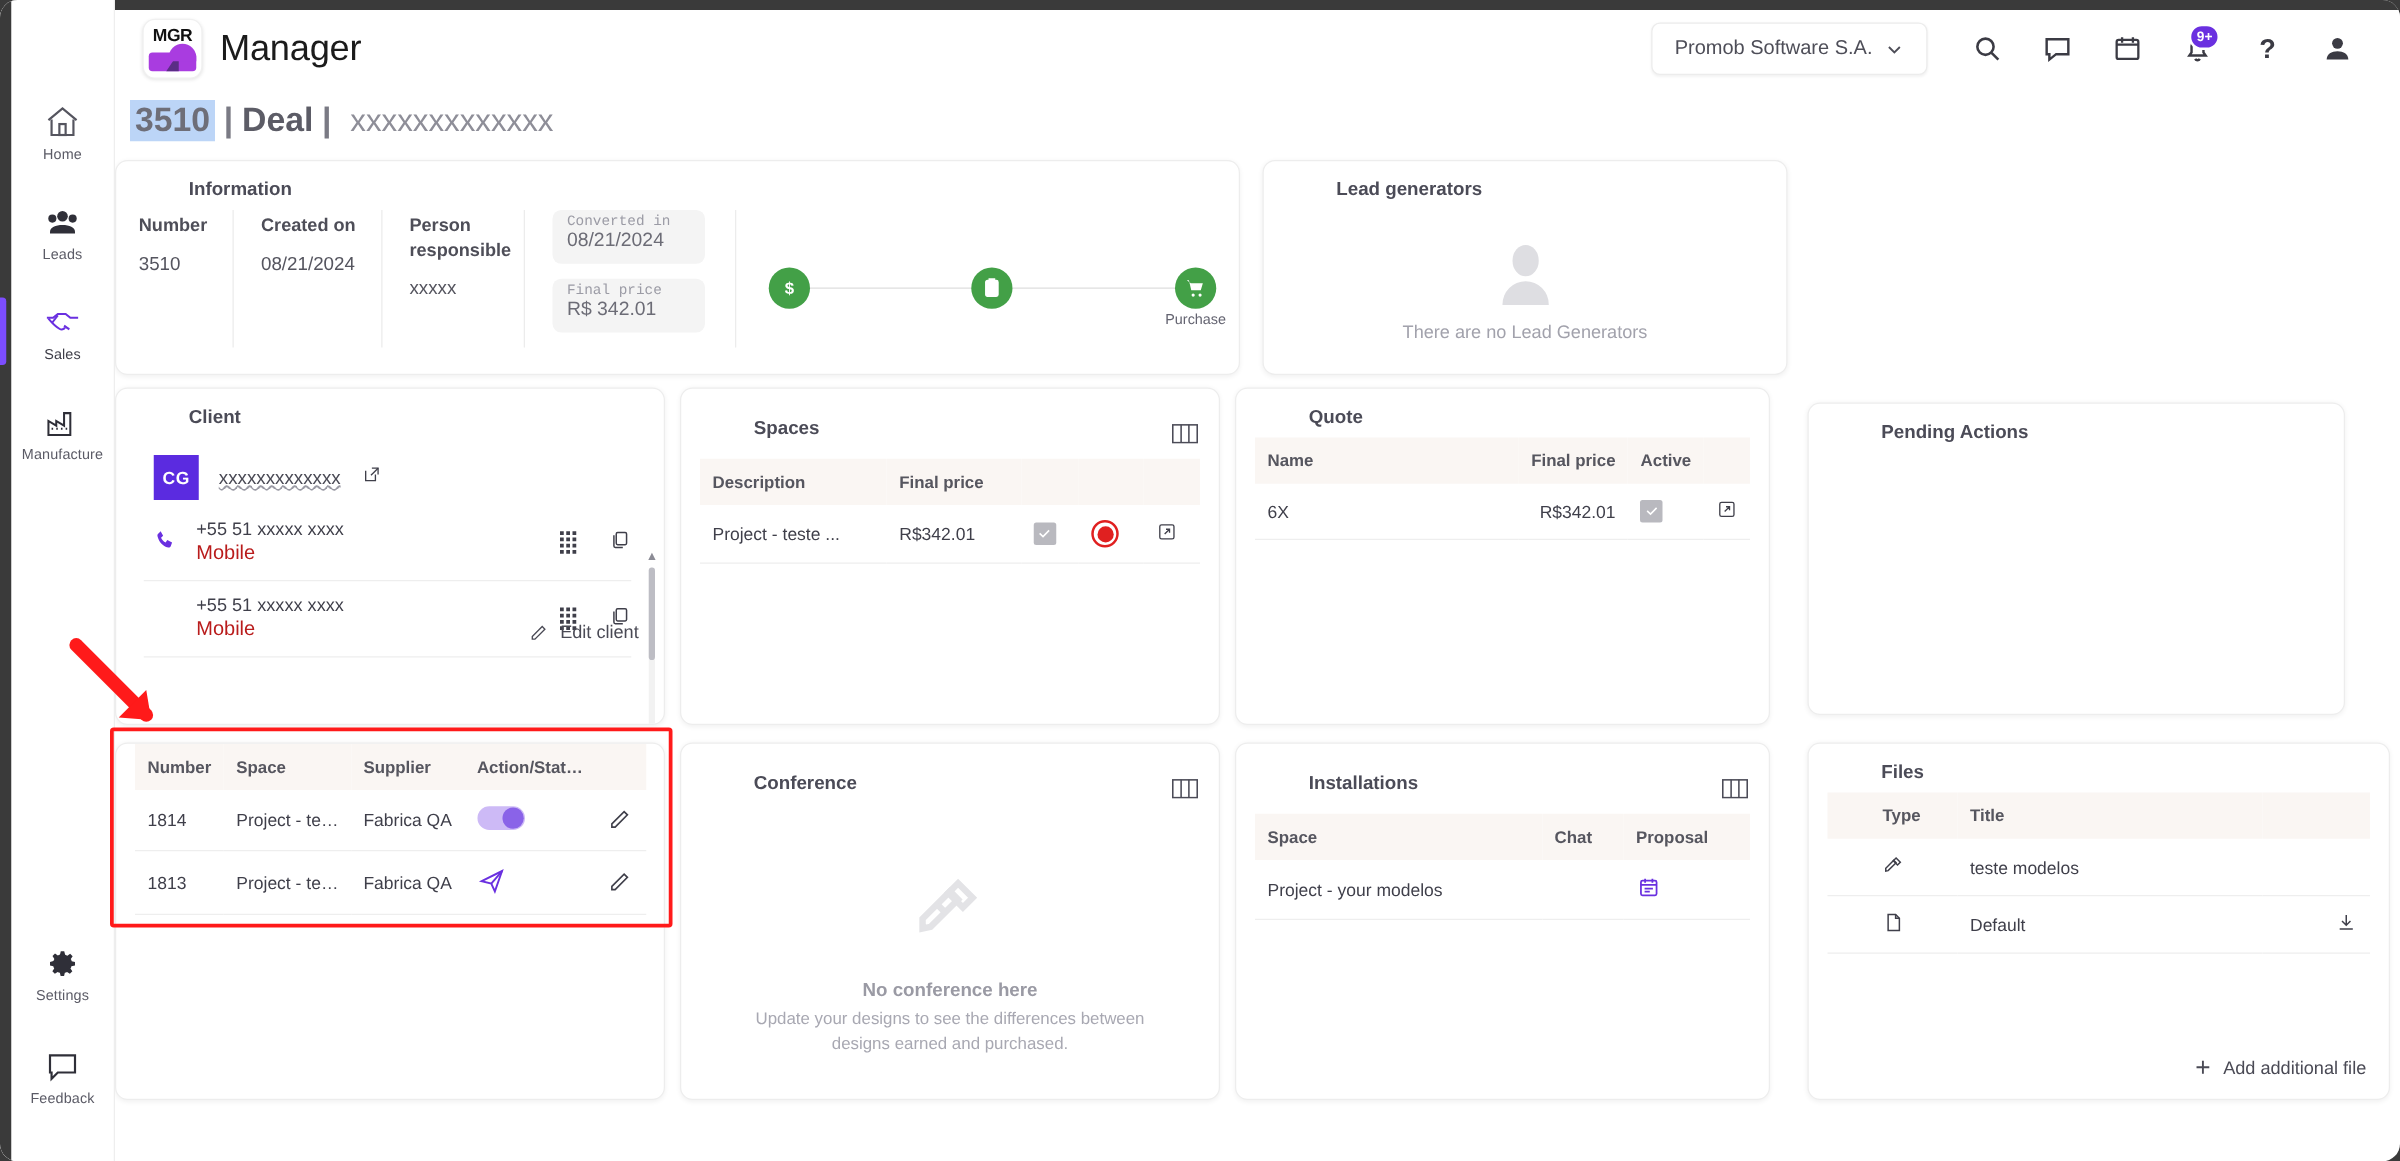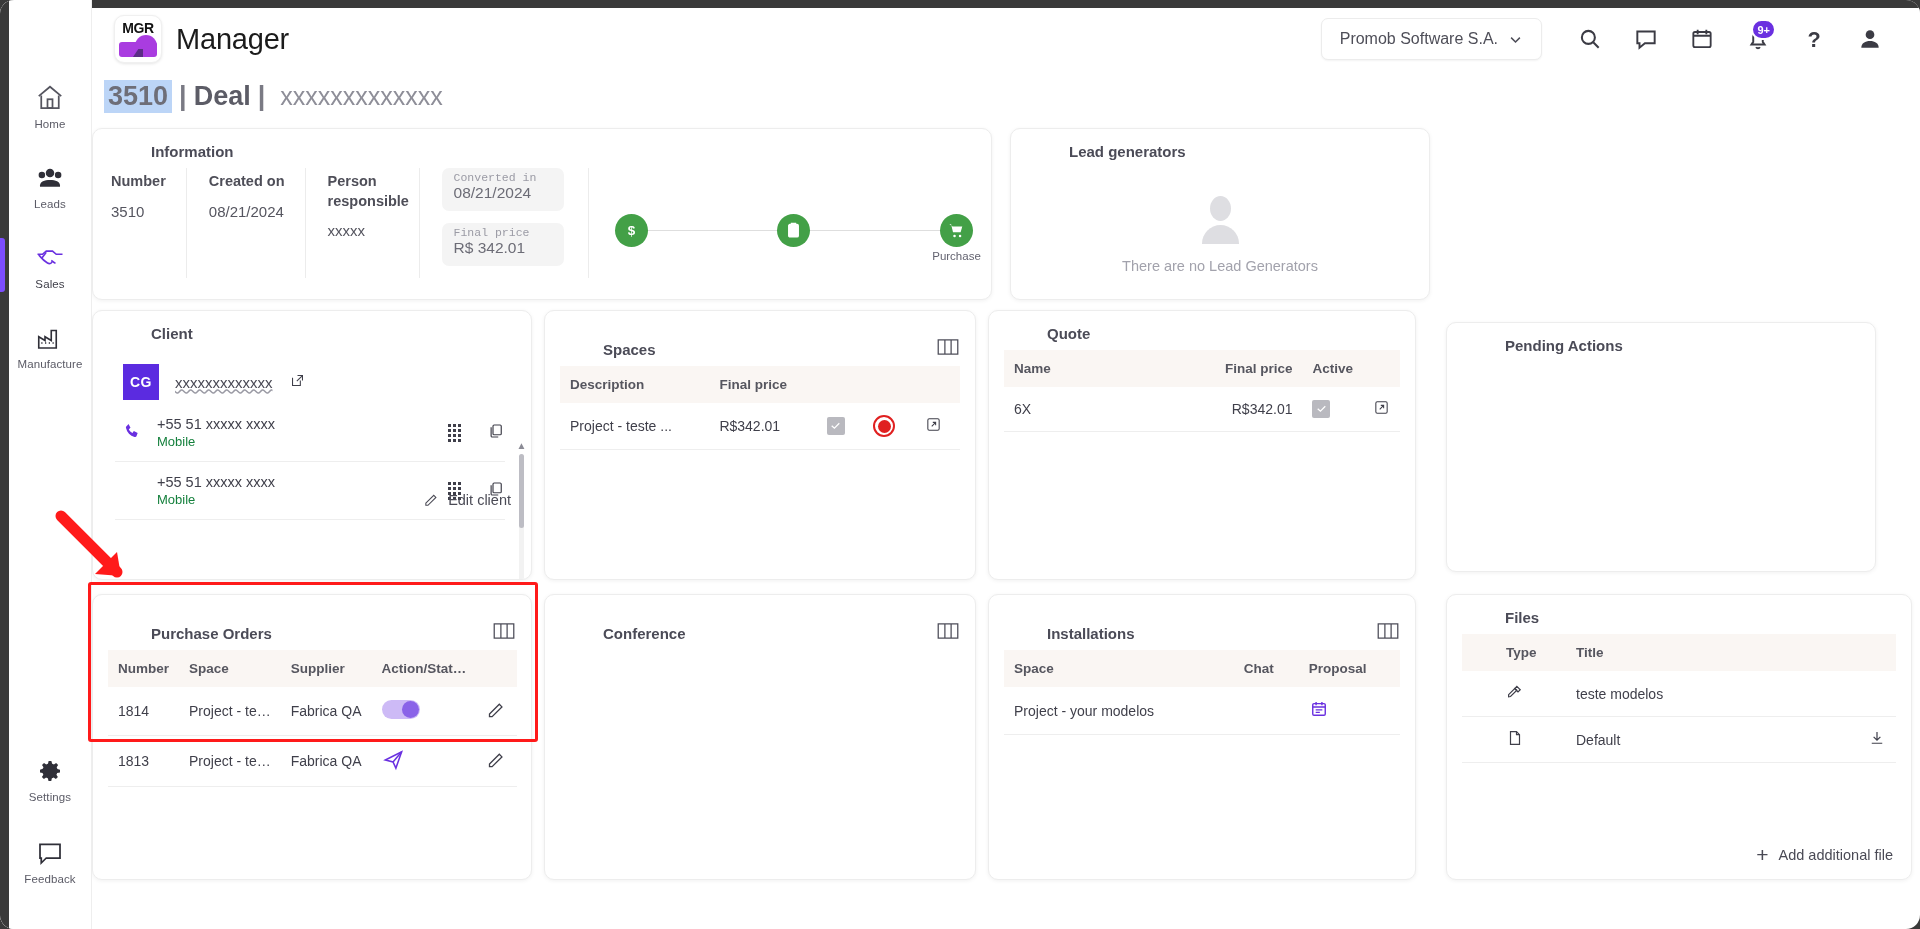--- a/index.html
+++ b/index.html
@@ -119,21 +119,21 @@
     position: absolute; background: #fff; border: 1px solid #ededed;
     border-radius: 10px; box-shadow: 0 1px 4px rgba(0,0,0,.06);
     overflow: hidden;
   }
   .card-title {
     font-size: 15px; font-weight: bold; color: #4b4b57;
     padding: 14px 18px 8px 18px;
     margin-left: 40px;
   }
   .card-title-row {
-    display: flex; align-items: flex-end; justify-content: space-between;
+    display: flex; align-items: center; justify-content: space-between;
     padding-right: 16px;
   }
   .cols-icon { padding-top: 14px; cursor: pointer; }
 
   
   #card-info { left: 0; top: 0; width: 900px; height: 172px; }
   .info-grid { display: flex; padding: 0 18px; }
   .info-col {
     padding: 4px 20px 24px 0; min-width: 68px; border-right: 1px solid #ececec;
     margin-right: 22px;
@@ -205,21 +205,21 @@
     font-size: 15px; color: #4a4a55; text-decoration: underline;
     text-decoration-style: wavy; text-decoration-color: #9a9aa4; cursor: pointer;
   }
   .phone-row {
     display: flex; align-items: center; gap: 14px; padding: 12px 0 12px 8px;
     border-bottom: 1px solid #eeeeee;
   }
   .phone-row:last-of-type { border-bottom: 1px solid #eeeeee; }
   .phone-ico svg { width: 20px; height: 20px; fill: #6a30e0; }
   .phone-txt .pn { font-size: 14.5px; color: #3f3f4a; }
-  .phone-txt .pt { font-size: 13px; color: #15803d; margin-top: 2px; }
+  .phone-txt .pt { font-size: 16px; color: #b91c1c; margin-top: 2px; }
   .phone-actions { margin-left: auto; display: flex; gap: 26px; align-items: center; }
   .dots-grid { display: grid; grid-template-columns: repeat(3, 3px); gap: 2px; cursor: pointer; }
   .dots-grid i { width: 3px; height: 3px; background: #3f3f4a; display: block; }
   .copy-ico svg { width: 18px; height: 18px; stroke: #3f3f4a; fill: none; stroke-width: 1.6; }
   .edit-client {
     position: absolute; right: 20px; bottom: 12px;
     display: flex; align-items: center; gap: 8px; font-size: 14.5px; color: #4a4a55;
     cursor: pointer;
   }
   .edit-client svg { width: 17px; height: 17px; }
@@ -674,27 +674,20 @@
           <td><span class="ext"><svg viewBox="0 0 24 24">
                     <rect x="4" y="4" width="16" height="16" rx="2"></rect>
                     <path d="M9.5 14.5 15 9M11 9h4v4"></path>
                   </svg></span></td>
         </tr>
           </tbody>
       </table>
     </section>
 
     <section class="card" id="card-po">
-      <div class="card-title card-title-row">
-        <span>Purchase Orders</span>
-        <span class="cols-icon"><svg viewBox="0 0 24 18">
-              <rect x="1" y="1" width="22" height="16"></rect>
-              <path d="M8.5 1v16M15.5 1v16"></path>
-            </svg></span>
-      </div>
       <table class="tbl">
         <thead>
             <tr>
           <th>Number</th>
           <th>Space</th>
           <th>Supplier</th>
           <th>Action/Stat…</th>
           <th></th>
         </tr>
           </thead>
@@ -724,20 +717,31 @@
       </table>
     </section>
 
     <section class="card" id="card-conf">
       <div class="card-title card-title-row">
         <span>Conference</span>
         <span class="cols-icon"><svg viewBox="0 0 24 18">
               <rect x="1" y="1" width="22" height="16"></rect>
               <path d="M8.5 1v16M15.5 1v16"></path>
             </svg></span>
+      </div>
+      <div class="conf-empty">
+        <span class="tools-ph">
+          <svg viewBox="0 0 24 24">
+              <path d="M3.5 15.5 12 7l2.5 2.5L6 18l-2.5.5z"></path>
+              <path d="M14.5 4.5 19 9l-3 3-4.5-4.5z"></path>
+              <path d="M8 11l3 3"></path>
+            </svg>
+        </span>
+        <span class="ct">No conference here</span>
+        <span class="cs">Update your designs to see the differences between designs earned and purchased.</span>
       </div>
     </section>
 
     <section class="card" id="card-inst">
       <div class="card-title card-title-row">
         <span>Installations</span>
         <span class="cols-icon"><svg viewBox="0 0 24 18">
               <rect x="1" y="1" width="22" height="16"></rect>
               <path d="M8.5 1v16M15.5 1v16"></path>
             </svg></span>

